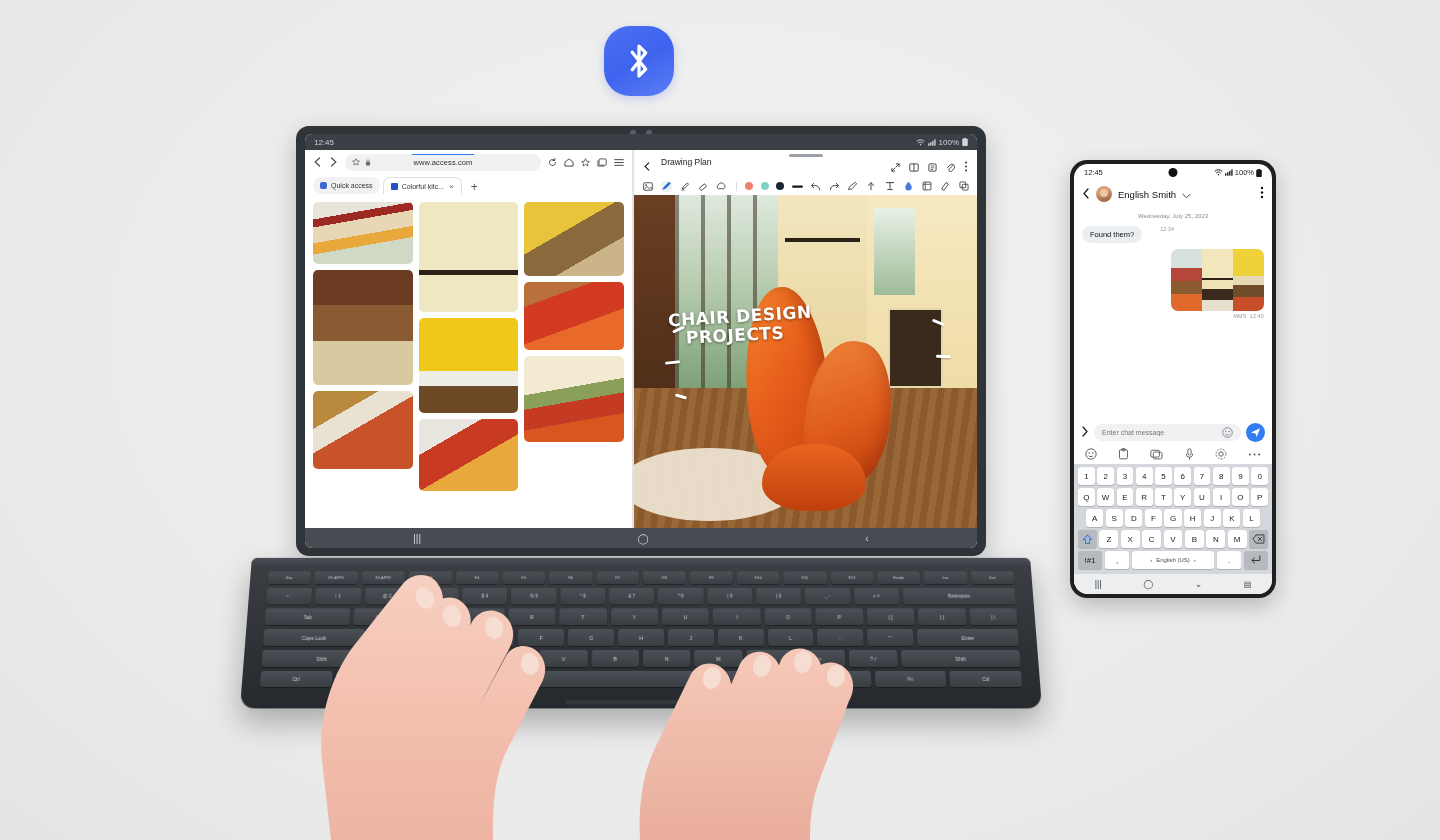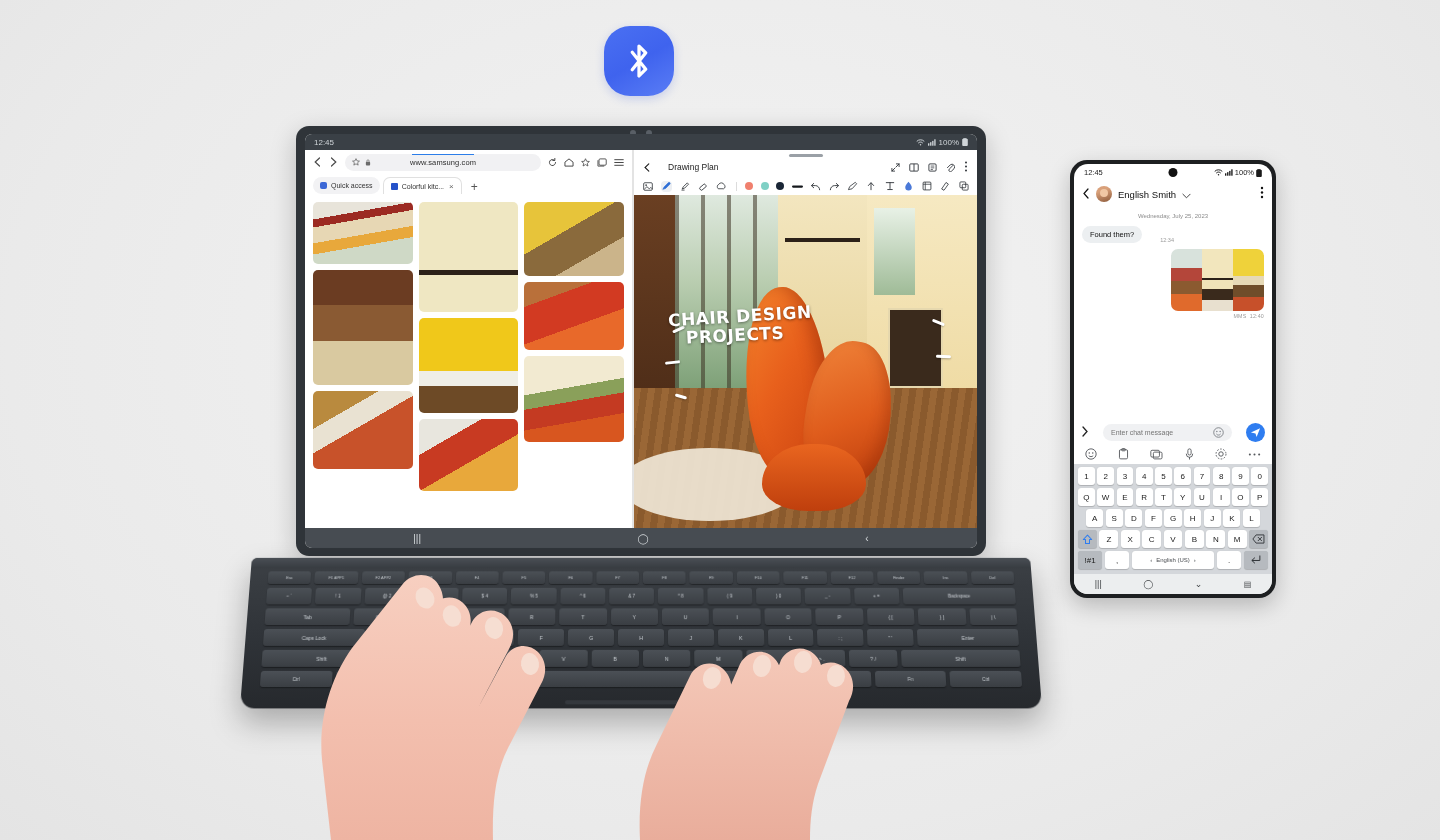--- a/index.html
+++ b/index.html
@@ -75,21 +75,21 @@
   .newtab { font-size: 12px; color: #555; padding: 0 6px; line-height: 14px;}
   .grid-wrap { flex: 1; overflow: hidden; padding: 6px 8px 0; position:relative; }
   .masonry { column-count: 3; column-gap: 6px; }
   .mcell { width: 100%; margin-bottom: 6px; border-radius: 5px; overflow: hidden;
            break-inside: avoid; background:#ddd; position:relative; }
   .mcell > div { width:100%; height:100%; }
 
   
   .drawapp { flex: 1; display: flex; flex-direction: column; background: #fff; min-height:0; }
   .draw-grab { width: 34px; height: 2.5px; background: #9aa0a6; border-radius: 2px; margin: 4px auto 0; }
-  .draw-head { height: 21px; display: flex; align-items: center; padding: 0 9px; gap: 17px; flex-shrink:0;}
+  .draw-head { height: 21px; display: flex; padding: 0 9px; gap: 10px; flex-shrink:0;}
   .draw-title { font-size: 8.5px; color: #1d1d1d; flex: 1; }
   .draw-head-icons { display: flex; align-items:center; gap: 9px; color: #30343a; }
   .draw-tools { height: 17px; display: flex; align-items: center; gap: 7.5px; padding: 0 8px; flex-shrink:0;}
   .tool { width: 11px; height: 11px; display:flex; align-items:center; justify-content:center; color:#2e3338; }
   .tool.sel { background: #eceff3; border-radius: 4px; }
   .swatch { width: 8px; height: 8px; border-radius: 50%; }
   .tdiv { width: 1px; height: 9px; background: #dcdcdc; margin: 0 1px; }
   .canvas { flex: 1; position: relative; overflow: hidden; }
 
   
@@ -202,28 +202,28 @@
            width:9px; height:9px; border-radius:50%; background:#111; }
   .pstatus .r { display:flex; align-items:center; gap:2px; }
   .phead { height: 26px; display: flex; align-items: center; gap: 6px; padding: 0 8px; flex-shrink:0;}
   .avatar { width: 16px; height: 16px; border-radius: 50%; overflow:hidden;
             background: linear-gradient(160deg,#d9a07a 30%, #8c5a3a 100%); position:relative; }
   .avatar::after { content:""; position:absolute; left:4px; top:3px; width:8px; height:8px;
                    border-radius:50%; background:#f0c7a4; }
   .pname { font-size: 9.5px; color: #111; font-weight: 500; }
   .pthread { flex: 1; padding: 6px 8px 0; min-height:0; overflow:hidden; }
   .pdate { text-align: center; font-size: 6px; color: #8b8b8b; margin-bottom: 7px; }
-  .bubrow { display: flex; align-items: flex-end; gap: 18px; margin-bottom: 6px; }
+  .bubrow { display: flex; gap: 18px; margin-bottom: 6px; }
   .bubble { background: #eceff1; border-radius: 11px; padding: 4px 8px; font-size: 7.5px; color: #101010; }
   .btime { font-size: 5.5px; color: #9a9a9a; }
   .mmsrow { display: flex; flex-direction: column; align-items: flex-end; }
   .mms { width: 93px; height: 62px; border-radius: 7px; overflow: hidden; display: flex; }
   .mms > div { flex: 1; }
   .mmsmeta { font-size: 5.3px; color: #9a9a9a; margin-top: 2px; letter-spacing:.2px;}
-  .pinput { height: 24px; display: flex; align-items: center; gap: 14px; padding: 0 7px; flex-shrink:0;}
+  .pinput { height: 24px; display: flex; align-items: center; gap: 5px; padding: 0 7px; flex-shrink:0;}
   .pfield { flex: 1; height: 17px; background: #f0f1f3; border-radius: 9px;
             display: flex; align-items: center; padding: 0 8px; gap: 5px; }
   .pfield input { flex:1; border:none; background:transparent; outline:none;
                   font-size: 7px; color: #909499; font-family:"Liberation Sans", sans-serif; }
   .psend { width: 19px; height: 19px; border-radius: 50%; background: #2f7df0;
            display: flex; align-items: center; justify-content: center; flex-shrink:0;}
   .ptools { height: 20px; display: flex; align-items: center; justify-content: space-around;
             color: #55585c; flex-shrink:0; }
   .kb { background: #d4d7db; padding: 3px 2px 2px; flex-shrink:0;}
   .kbrow { display: flex; gap: 2.5px; justify-content: center; margin-bottom: 3px; padding: 0 2px; }
@@ -295,21 +295,21 @@
             <div class="url-pill">
               <span class="lead">
                 <svg width="8" height="8" viewBox="0 0 10 10">
                   <path d="M5 .8 L6.3 3.6 L9.3 3.9 L7 5.9 L7.7 8.9 L5 7.3 L2.3 8.9 L3 5.9 L.7 3.9 L3.7 3.6 Z" fill="none" stroke="#5b5b5b" stroke-width=".9"></path>
                 </svg>
                 <svg width="6" height="7" viewBox="0 0 7 8">
                   <rect x="1" y="3.2" width="5" height="4.2" rx="1" fill="#6b6b6b"></rect>
                   <path d="M2.2 3.2 V2.2 a1.3 1.3 0 0 1 2.6 0 V3.2" stroke="#6b6b6b" fill="none" stroke-width=".8"></path>
                 </svg>
               </span>
-              <span class="url-text">www.samsung.com</span>
+              <span class="url-text">www.access.com</span>
             </div>
             <span class="nav-ico">
               <svg width="9" height="9" viewBox="0 0 10 10">
                   <path d="M8.4 5 a3.4 3.4 0 1 1-1-2.4" stroke="#4a4a4a" fill="none" stroke-width="1.1" stroke-linecap="round"></path>
                   <path d="M7.6 0.4 L7.6 2.8 L5.3 2.8" stroke="#4a4a4a" fill="none" stroke-width="1.1" stroke-linecap="round"></path>
                 </svg>
             </span>
             <span class="nav-ico">
               <svg width="10" height="9" viewBox="0 0 11 10">
                   <path d="M1 4.6 L5.5 1 L10 4.6 V9 H1 Z" stroke="#4a4a4a" fill="none" stroke-width="1.1" stroke-linejoin="round"></path>

